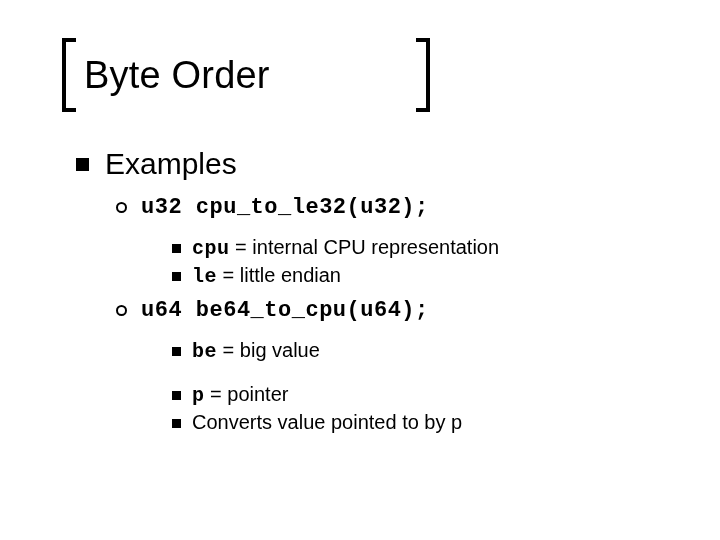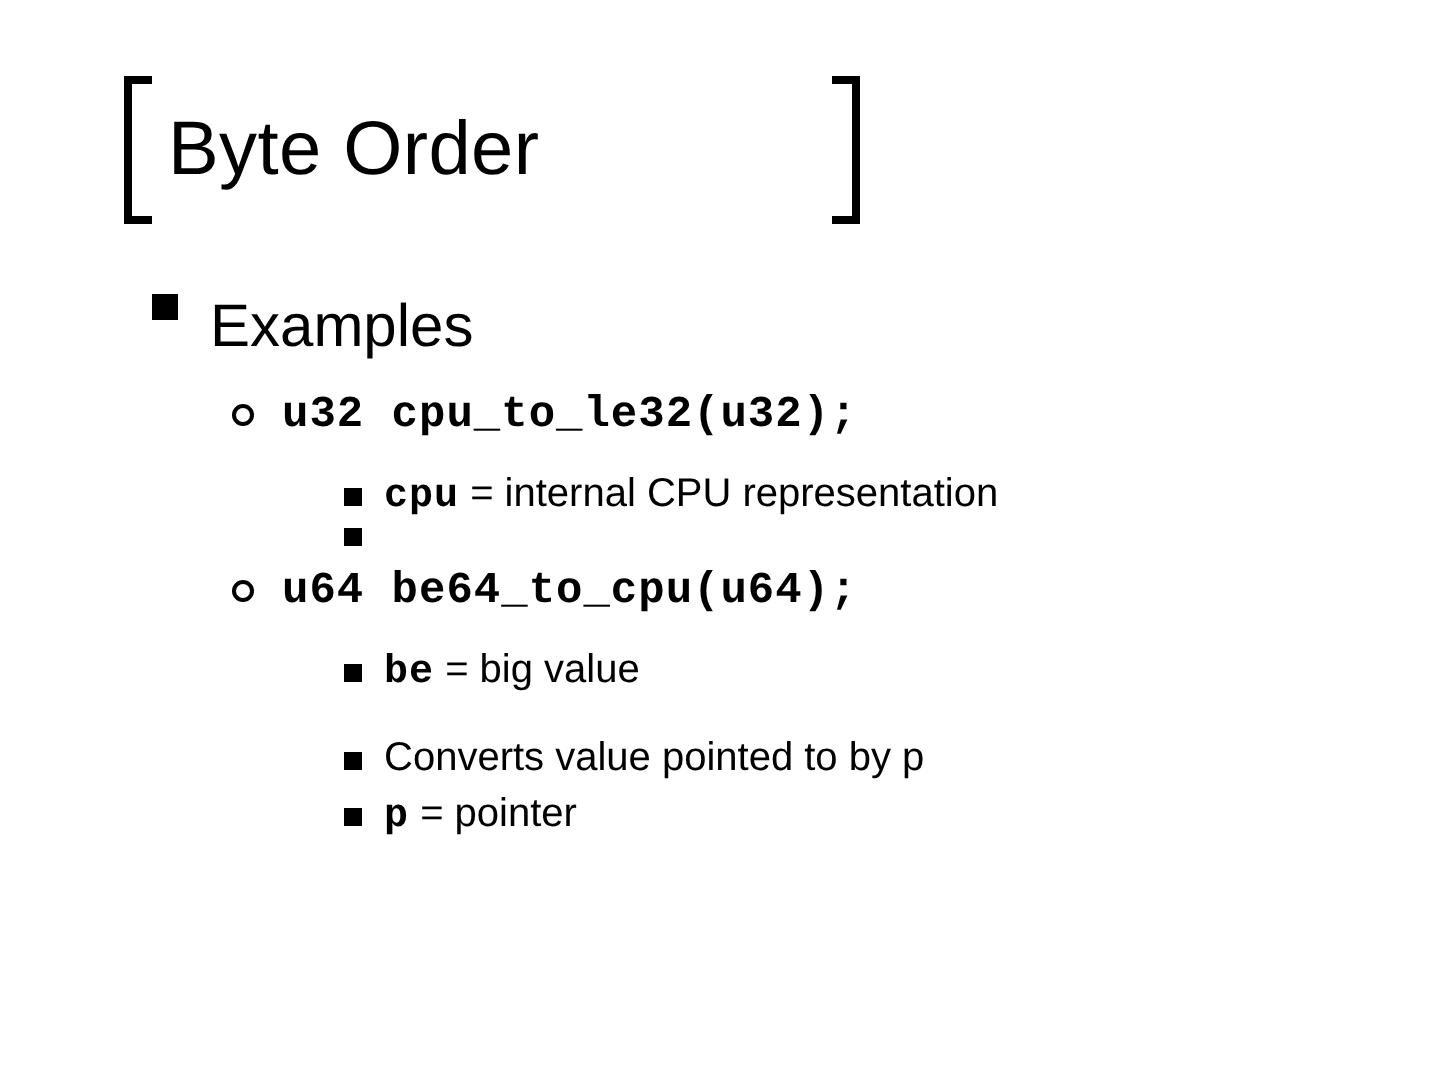--- a/index.html
+++ b/index.html
@@ -4,21 +4,21 @@
 <style>
   * { margin: 0; padding: 0; box-sizing: border-box; }
   html, body { width: 720px; height: 540px; background: #fff; font-family: Arial, Helvetica, sans-serif; color: #000; }
   .slide { position: relative; width: 720px; height: 468px; padding: 40px 40px 0 68px; }
   .title-wrap { position: relative; padding: 14px 16px 10px 16px; margin-bottom: 40px; }
   .title { font-size: 38px; font-weight: 400; letter-spacing: 0.2px; }
   .bracket { position: absolute; top: -2px; width: 14px; height: 74px; border-top: 4px solid #000; border-bottom: 4px solid #000; }
   .bracket-left { left: -6px; border-left: 4px solid #000; }
   .bracket-right { right: 250px; border-right: 4px solid #000; }
   .content { padding-left: 8px; }
-  .l1 { font-size: 30px; font-weight: 400; display: flex; gap: 16px; margin-bottom: 14px; }
+  .l1 { font-size: 30px; font-weight: 400; display: flex; align-items: center; gap: 16px; margin-bottom: 14px; }
   .sq { display: inline-block; width: 13px; height: 13px; background: #000; flex: 0 0 auto; }
   .sq-sm { display: inline-block; width: 9px; height: 9px; background: #000; flex: 0 0 auto; }
   .circ { display: inline-block; width: 11px; height: 11px; border: 2px solid #000; border-radius: 50%; flex: 0 0 auto; background: #fff; }
   .l2 { font-size: 22px; display: flex; align-items: center; gap: 14px; margin: 6px 0 6px 40px; }
   .l3 { font-size: 20px; display: flex; align-items: center; gap: 11px; margin: 4px 0 4px 96px; }
   .mono { font-family: "Courier New", Courier, monospace; font-weight: bold; letter-spacing: 0.5px; }
   .group { margin-bottom: 10px; }
   .gap { height: 6px; }
 </style>
 </head>
@@ -44,41 +44,42 @@
         <span class="circ"></span>
         <span class="mono">u32 cpu_to_le32(u32);</span>
       </div>
       <div class="gap"></div>
       <div class="l3">
         <span class="sq-sm"></span>
         <span><span class="mono">cpu</span><span> = internal CPU representation</span></span>
       </div>
       <div class="l3">
         <span class="sq-sm"></span>
+        <span><span class="mono">le</span><span> = little endian</span></span>
       </div>
     </div>
 
     <div class="group">
       <div class="l2">
         <span class="circ"></span>
         <span class="mono">u64 be64_to_cpu(u64);</span>
       </div>
       <div class="gap"></div>
       <div class="l3">
         <span class="sq-sm"></span>
         <span><span class="mono">be</span><span> = big value</span></span>
       </div>
     </div>
 
     <div class="group">
       <div class="gap"></div>
       <div class="l3">
         <span class="sq-sm"></span>
-        <span><span class="mono"></span><span>Converts value pointed to by p</span></span>
+        <span><span class="mono">p</span><span> = pointer</span></span>
       </div>
       <div class="l3">
         <span class="sq-sm"></span>
-        <span><span class="mono">p</span><span> = pointer</span></span>
+        <span><span class="mono"></span><span>Converts value pointed to by p</span></span>
       </div>
     </div>
 
   </div>
 </div>
 
 </body></html>

